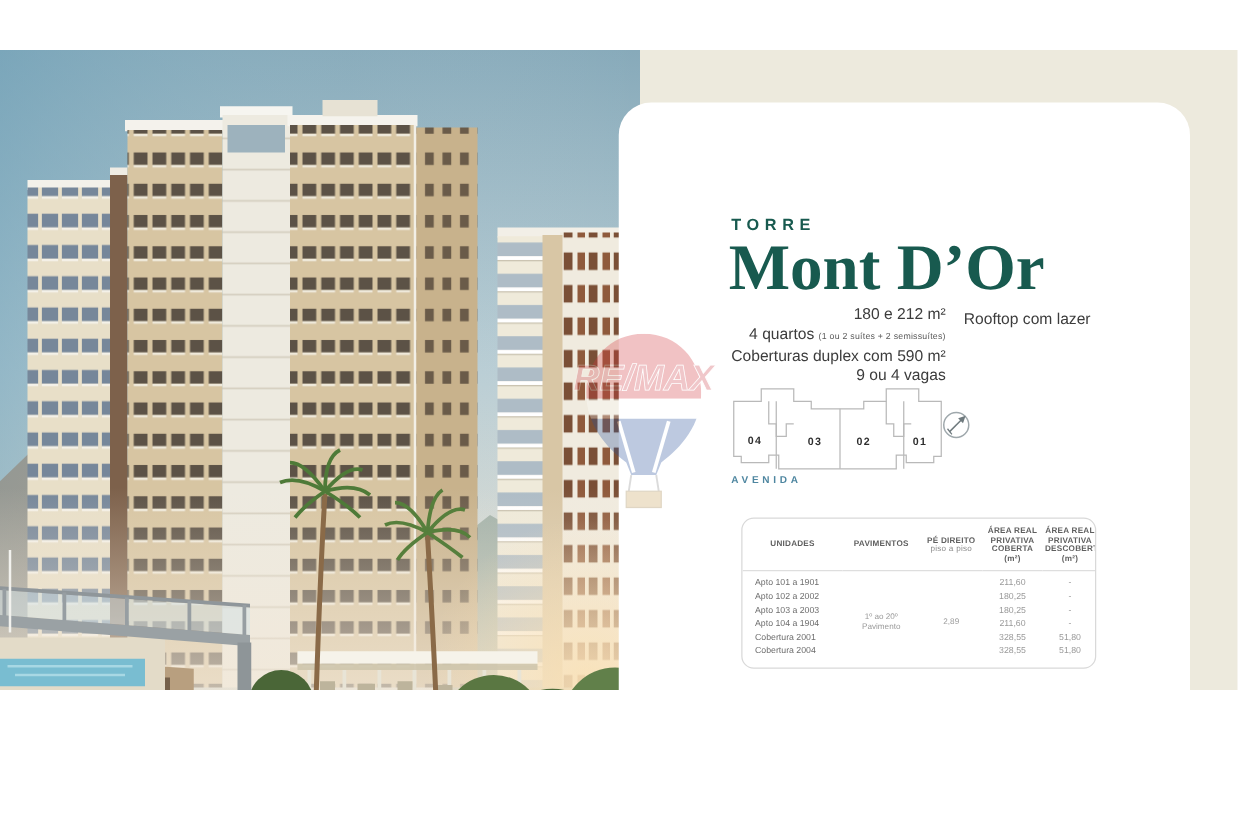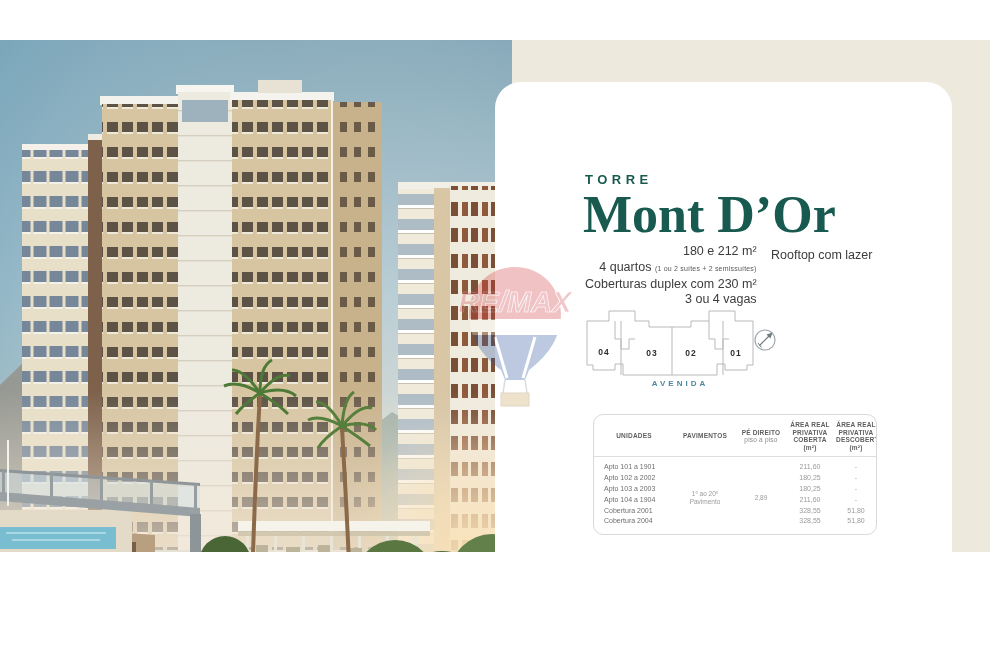--- a/index.html
+++ b/index.html
@@ -17,21 +17,21 @@
 
   .kicker{position:absolute;left:90px;top:90px;font-size:13px;font-weight:700;letter-spacing:4.5px;color:#185a4f;}
   .title{position:absolute;left:88px;top:104px;font-family:"Liberation Serif", serif;font-weight:700;font-size:52px;line-height:1.1;color:#185a4f;margin:0;}
   .specs{position:absolute;left:90px;top:162px;font-size:12.5px;line-height:15.8px;color:#3c3c3c;text-align:right;}
   .specs .note{font-size:7px;color:#5a5a5a;letter-spacing:.2px;}
   .rooftop{position:absolute;left:276px;top:166px;font-size:12.5px;color:#3c3c3c;}
 
   
   .plan-svg{position:absolute;left:90px;top:224px;}
   .compass-svg{position:absolute;left:257px;top:245px;}
-  .street{position:absolute;left:100px;top:297px;width:170px;text-align:center;font-size:8px;font-weight:700;letter-spacing:3px;color:#4e86a0;}
+  .street{position:absolute;left:90px;top:297px;width:170px;text-align:left;font-size:8px;font-weight:700;letter-spacing:3px;color:#4e86a0;}
 
   
   .tbl-wrap{position:absolute;left:98px;top:332px;width:284px;border:1px solid #d9d9d9;border-radius:10px;background:#ffffff;overflow:hidden;}
   table.units{border-collapse:collapse;width:100%;table-layout:fixed;}
   table.units th{font-size:6.5px;line-height:7.6px;font-weight:700;color:#5f5f5f;text-align:center;vertical-align:middle;padding:6px 2px 5px 2px;border-bottom:1px solid #dedede;letter-spacing:.2px;}
   table.units th .sub{display:block;font-weight:400;color:#8a8a8a;}
   table.units td{font-size:7px;line-height:10.8px;color:#9a9a9a;text-align:center;vertical-align:middle;padding:0 2px;}
   table.units td.unit{color:#6e6e6e;text-align:left;padding-left:10px;white-space:nowrap;}
   table.units tbody tr:first-child td{padding-top:5px;}
   table.units tbody tr:last-child td{padding-bottom:7px;}
@@ -228,22 +228,22 @@
   <div class="card">
     <div class="kicker">TORRE</div>
     <h1 class="title">Mont D’Or</h1>
 
     <div class="specs">
       <div>180 e 212 m²</div>
       <div>
         <span>4 quartos</span>
         <span class="note">(1 ou 2 suítes + 2 semissuítes)</span>
       </div>
-      <div>Coberturas duplex com 230 m²</div>
-      <div>3 ou 4 vagas</div>
+      <div>Coberturas duplex com 590 m²</div>
+      <div>9 ou 4 vagas</div>
     </div>
     <div class="rooftop">Rooftop com lazer</div>
 
     <svg class="plan-svg" width="170" height="74" viewBox="0 0 170 72">
       <g fill="none" stroke="#b9b9b9" stroke-width="1">
         <path d="M2,14 L24,14 L24,4 L50,4 L50,14 L64,14 L64,20 L106,20 L106,14 L124,14 L124,4 L150,4 L150,14 L168,14 L168,58 L162,58 L162,63 L140,63 L140,57 L132,57 L132,68 L38,68 L38,57 L30,57 L30,63 L8,63 L8,58 L2,58 Z"></path>
         <line x1="36" y1="14" x2="36" y2="68"></line>
         <line x1="87" y1="20" x2="87" y2="68"></line>
         <line x1="138" y1="14" x2="138" y2="68"></line>
         <path d="M30,14 L30,32 L36,32 L36,42 L44,42 L44,32 L50,32"></path>

